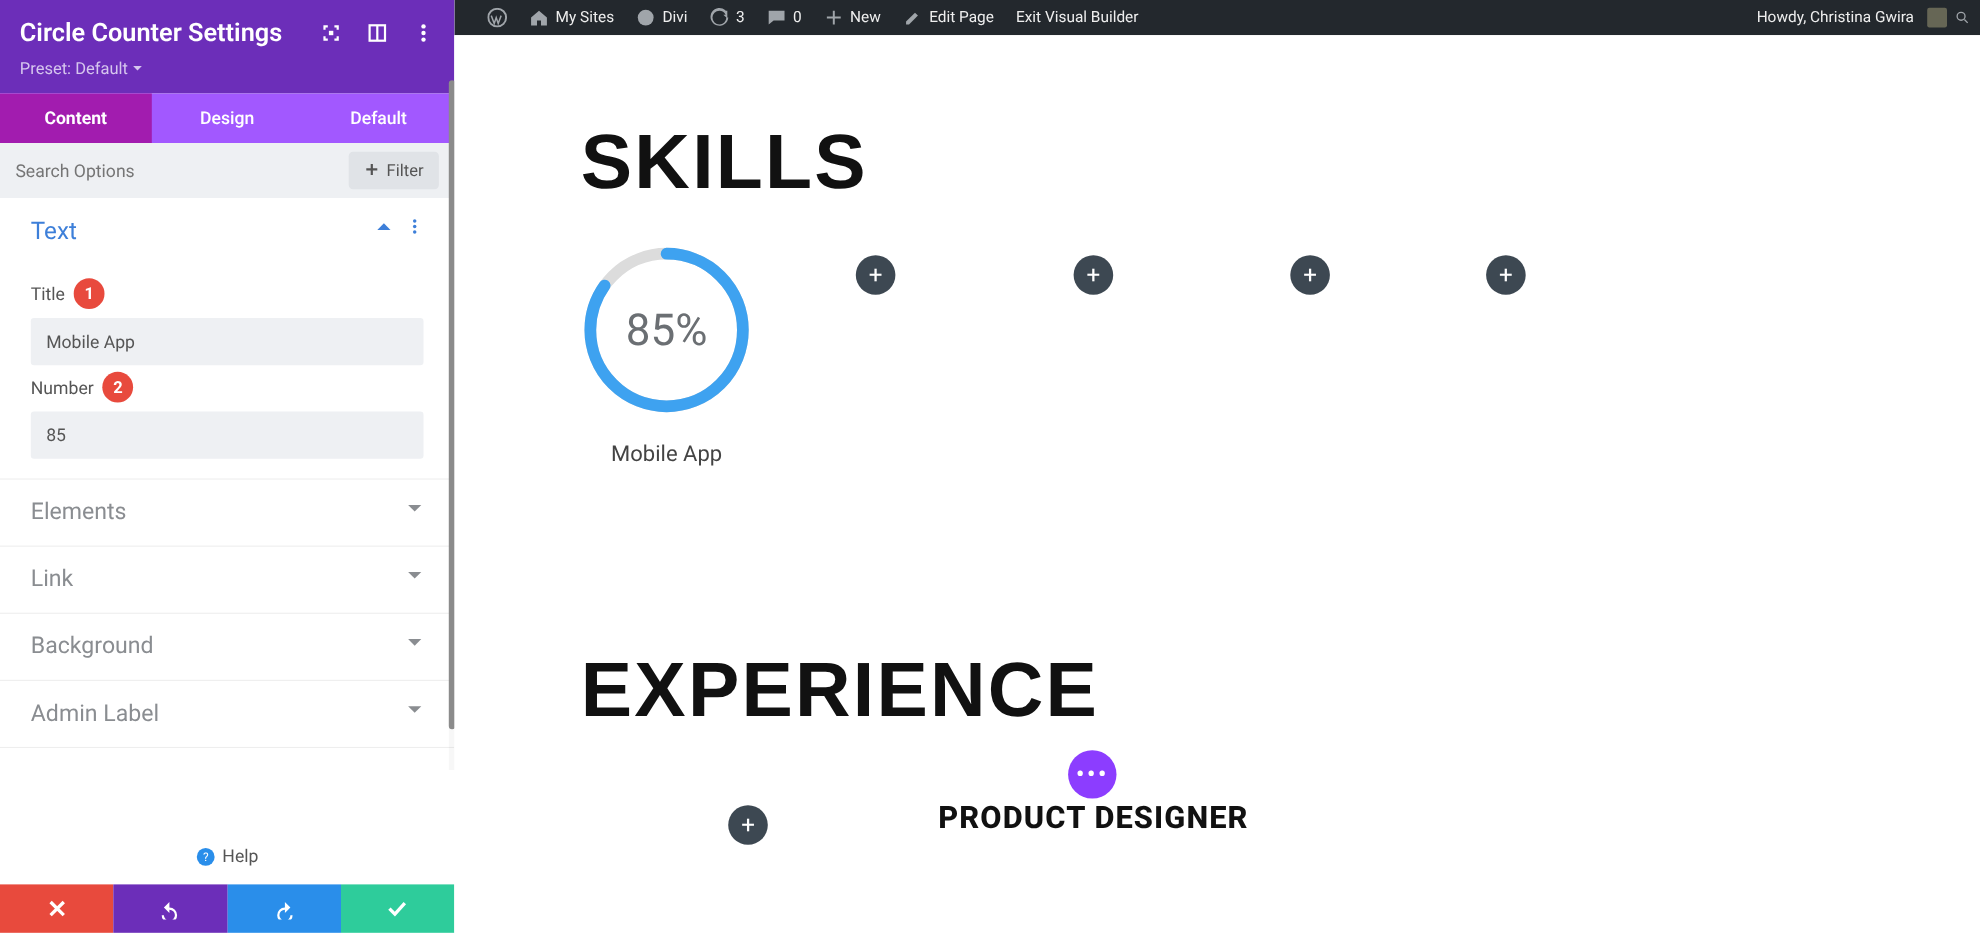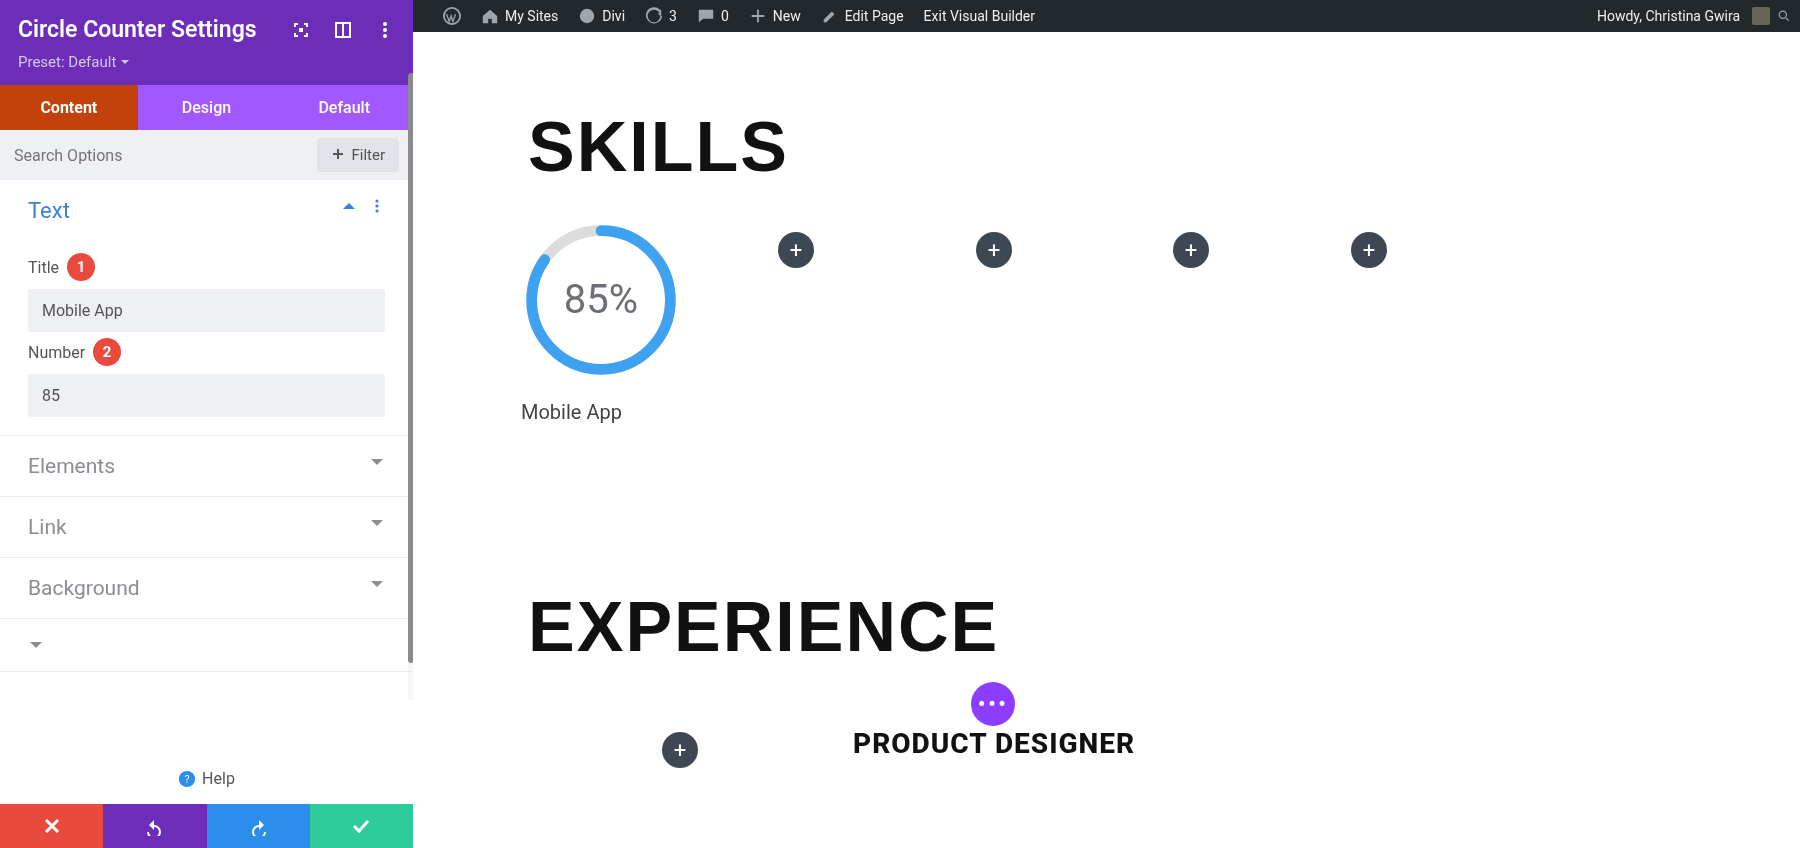--- a/index.html
+++ b/index.html
@@ -15,21 +15,21 @@
   .panel-scrollbar-track { position:absolute; left:408px; top:73px; width:6px; height:627px; background:rgba(0,0,0,0.03); }
   .panel-scrollbar-thumb { position:absolute; left:408px; top:73px; width:6px; height:590px; background:#8b8b8b; border-radius:3px; }
   .panel-header { background:#6c2eb9; color:#fff; padding:16px 18px 14px; }
   .panel-header-row { display:flex; align-items:center; }
   .panel-title { font-size:23px; font-weight:600; flex:1; }
   .panel-header-icons { display:flex; gap:22px; align-items:center; }
   .hdr-icon { width:20px; height:20px; fill:#fff; cursor:pointer; }
   .preset-row { margin-top:10px; font-size:15px; color:#d6c6ee; display:flex; align-items:center; gap:4px; }
   .tabs { display:flex; background:#a258ff; }
   .tab { flex:1; text-align:center; padding:13px 0; color:#fff; font-size:16px; font-weight:500; cursor:pointer; }
-  .tab.active { background:#c2410c; font-weight:700; }
+  .tab.active { background:#a21caf; font-weight:700; }
   .search-row { display:flex; align-items:center; background:#eef0f3; padding:8px 14px; }
   .search-input { flex:1; background:transparent; border:none; font-size:16px; color:#888; outline:none; }
   .filter-btn { display:flex; align-items:center; gap:6px; background:#e0e3e7; border:none; padding:8px 14px; font-size:15px; color:#555; border-radius:4px; cursor:pointer; }
   .filter-btn svg { width:14px; height:14px; fill:#555; }
   .section-body { flex:1; overflow:auto; }
   .group { border-bottom:1px solid #eee; }
   .group-header { display:flex; align-items:flex-start; padding:18px 28px; cursor:pointer; }
   .group-header.open .group-title { color:#3d7fd9; font-size:22px; }
   .group-title { flex:1; font-size:21px; color:#8a8d91; }
   .group-header.open .group-title { color:#3d7fd9; }
@@ -47,21 +47,21 @@
   .footer-btn { flex:1; display:flex; align-items:center; justify-content:center; color:#fff; cursor:pointer; }
   .footer-btn svg { width:20px; height:20px; fill:#fff; }
   .fb-red { background:#e84a3d; }
   .fb-purple { background:#6c2eb9; }
   .fb-blue { background:#2a8eea; }
   .fb-green { background:#2ecc9b; }
   
   .canvas { position:absolute; top:32px; left:413px; right:0; bottom:0; background:#fff; overflow:hidden; }
   .canvas-inner { position:relative; width:100%; height:100%; }
   .heading-skills { position:absolute; left:115px; top:75px; font-size:70px; font-weight:900; letter-spacing:2px; color:#111; font-family: Arial Black, Arial, sans-serif; text-align: right; }
-  .circle-counter { position:absolute; left:108px; top:188px; width:170px; }
+  .circle-counter { position:absolute; left:108px; top:188px; width:170px; text-align:center; }
   .circle-svg { width:160px; height:160px; }
   .circle-label { margin-top:16px; font-size:20px; color:#444; }
   .add-dot { position:absolute; width:36px; height:36px; border-radius:50%; background:#3d4852; color:#fff; display:flex; align-items:center; justify-content:center; font-size:22px; cursor:pointer; }
   .heading-exp { position:absolute; left:115px; top:555px; font-size:70px; font-weight:900; letter-spacing:2px; color:#111; font-family: Arial Black, Arial, sans-serif; }
   .product-designer { position:absolute; left:440px; top:695px; font-size:28px; font-weight:800; letter-spacing:1px; color:#111; }
   .more-dot { position:absolute; width:44px; height:44px; border-radius:50%; background:#8c3dff; color:#fff; display:flex; align-items:center; justify-content:center; cursor:pointer; }
   .more-dot span { font-size:24px; line-height:0; letter-spacing:2px; }
   .search-corner { position:absolute; top:0; right:0; width:32px; height:32px; display:flex; align-items:center; justify-content:center; }
   .search-corner svg { width:18px; height:18px; fill:#a0a5aa; }
 </style>
@@ -220,20 +220,21 @@
     <div class="group">
       <div class="group-header">
         <div class="group-title">Background</div>
         <svg class="chev" viewBox="0 0 16 16">
             <path d="M2 5l6 6 6-6z"></path>
           </svg>
       </div>
     </div>
     <div class="group">
       <div class="group-header">
+        <div class="group-title">Admin Label</div>
         <svg class="chev" viewBox="0 0 16 16">
             <path d="M2 5l6 6 6-6z"></path>
           </svg>
       </div>
     </div>
   </div>
 
   <div class="help-row">
     <svg viewBox="0 0 20 20">
         <circle cx="10" cy="10" r="9"></circle>

